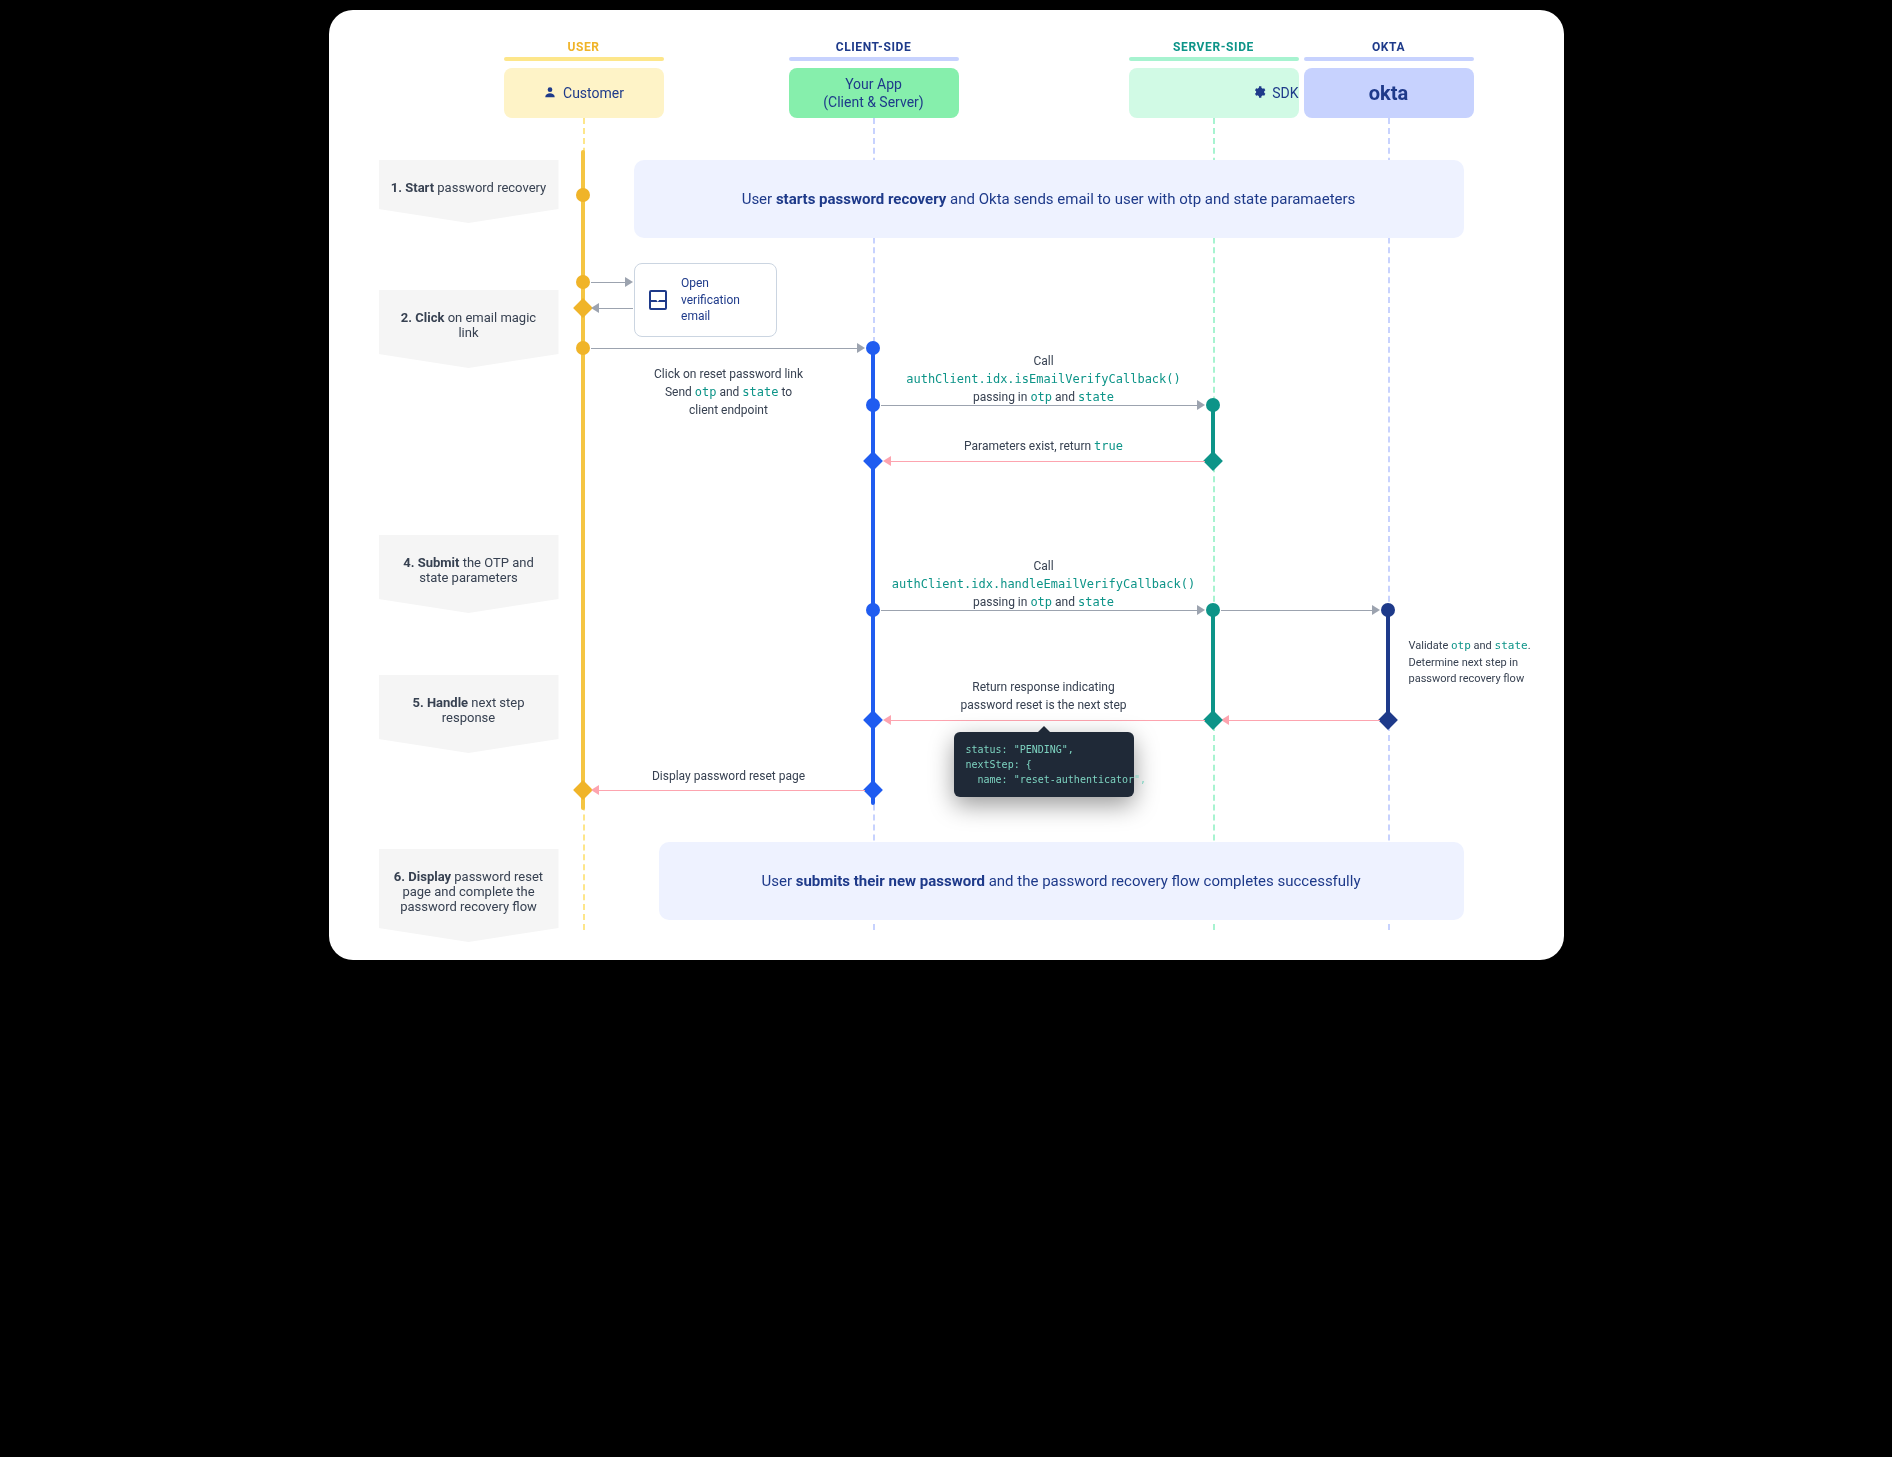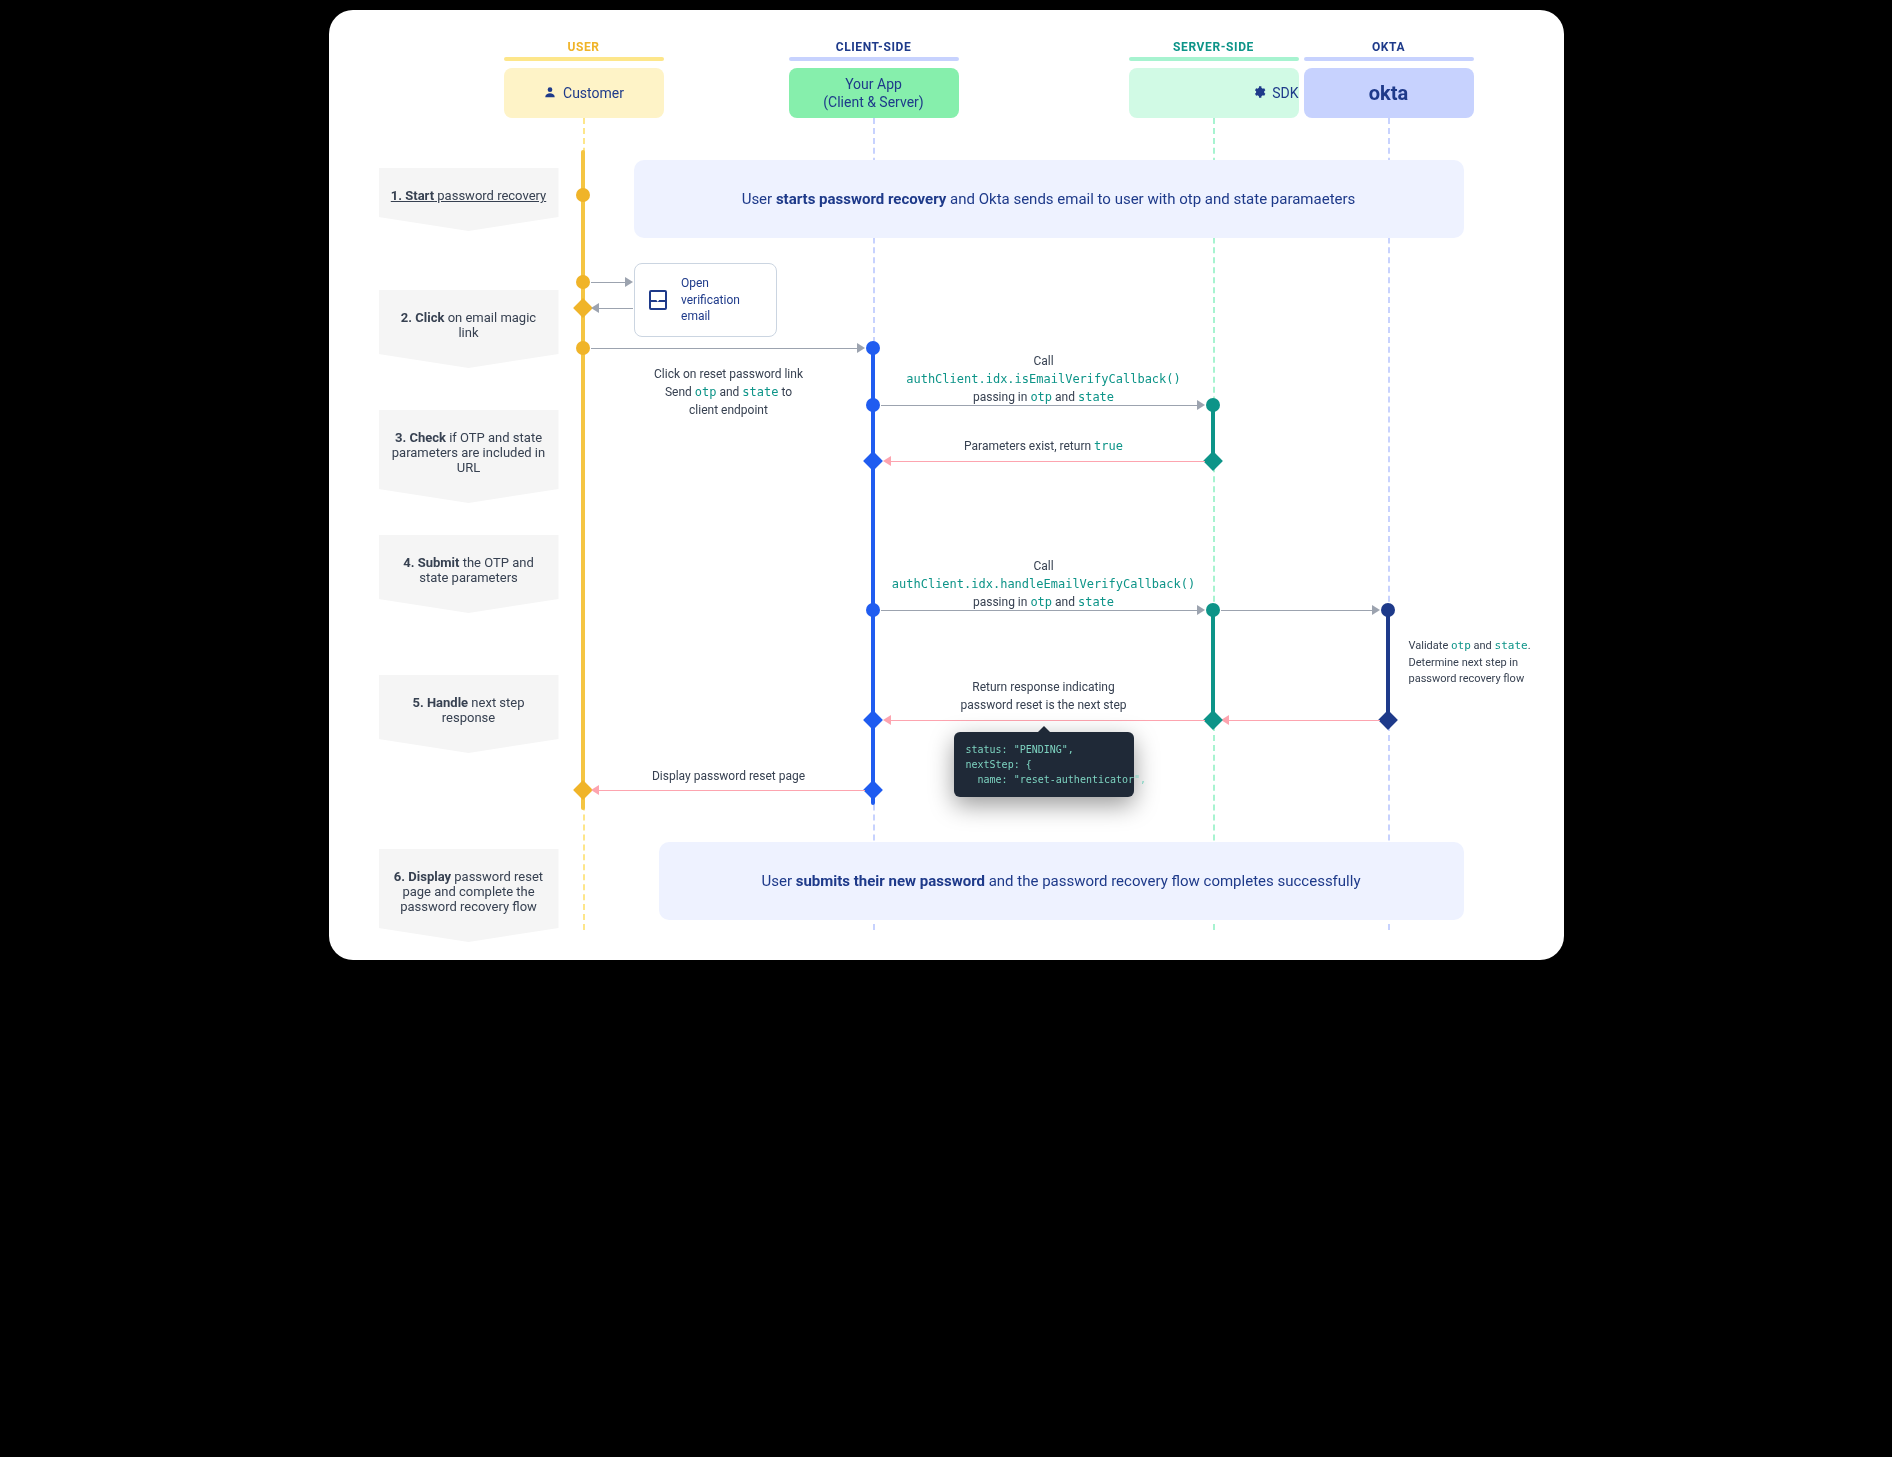--- a/index.html
+++ b/index.html
@@ -172,23 +172,22 @@
   <div class="lifeline lf-client"></div>
   <div class="lifeline lf-server"></div>
   <div class="lifeline lf-okta"></div>
 
   <div class="lf-solid u" style="top:140px; height:660px;"></div>
   <div class="lf-solid c" style="top:335px; height:460px;"></div>
   <div class="lf-solid s" style="top:390px; height:62px;"></div>
   <div class="lf-solid s" style="top:595px; height:120px;"></div>
   <div class="lf-solid o" style="top:595px; height:120px;"></div>
 
-  <div class="abs step" style="top:158px;text-decoration:underline;"><b>1. Start</b><span> password recovery</span></div>
+  <div class="abs step" style="top:150px;"><b>1. Start</b><span> password recovery</span></div>
   <div class="abs step" style="top:280px;"><b>2. Click</b><span> on email magic link</span></div>
-  <div class="abs step" style="top:400px;"><b>3. Check</b><span> if OTP and state parameters are included in URL</span></div>
   <div class="abs step" style="top:525px;"><b>4. Submit</b><span> the OTP and state parameters</span></div>
   <div class="abs step" style="top:665px;"><b>5. Handle</b><span> next step response</span></div>
   <div class="abs step" style="top:839px;"><b>6. Display</b><span> password reset page and complete the password recovery flow</span></div>
 
   <div class="abs banner" style="top:150px;">
     <span>User </span><b>starts password recovery</b><span> and Okta sends email to user with otp and state paramaeters</span>
   </div>
   <div class="abs banner" style="top:832px; left:330px;text-align:center;">
     <span>User </span><b>submits their new password</b><span> and the password recovery flow completes successfully</span>
   </div>

